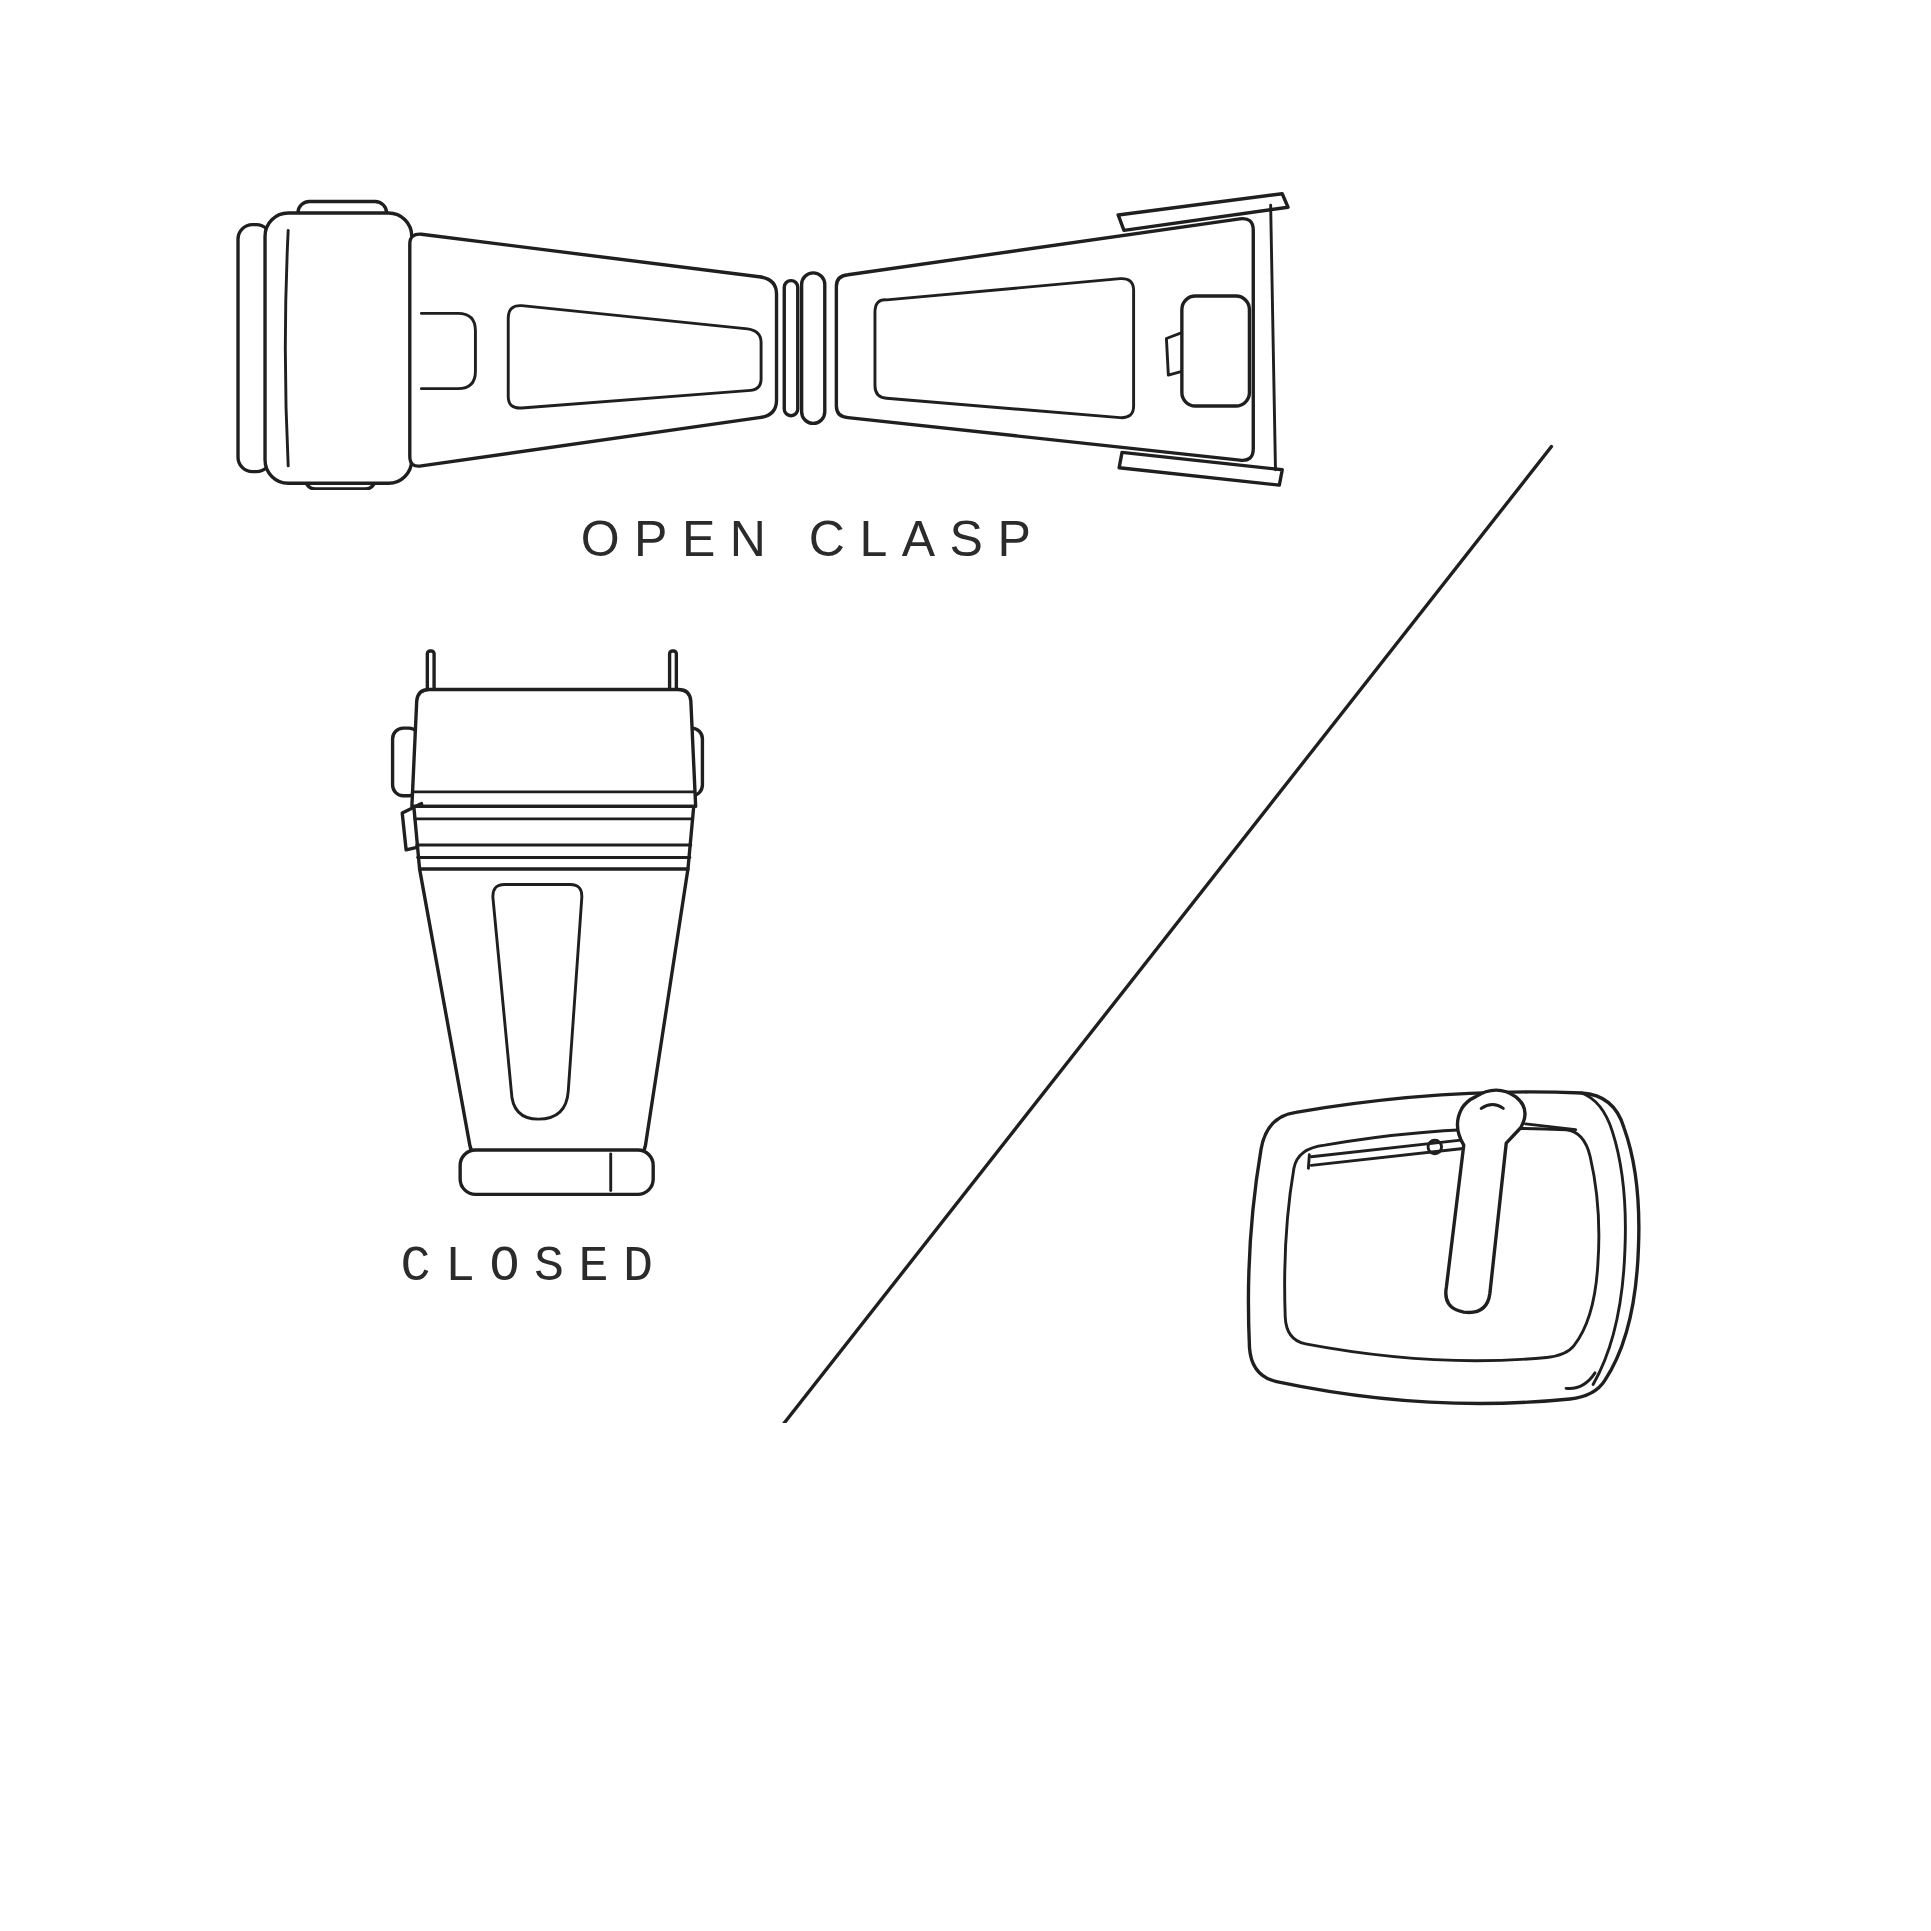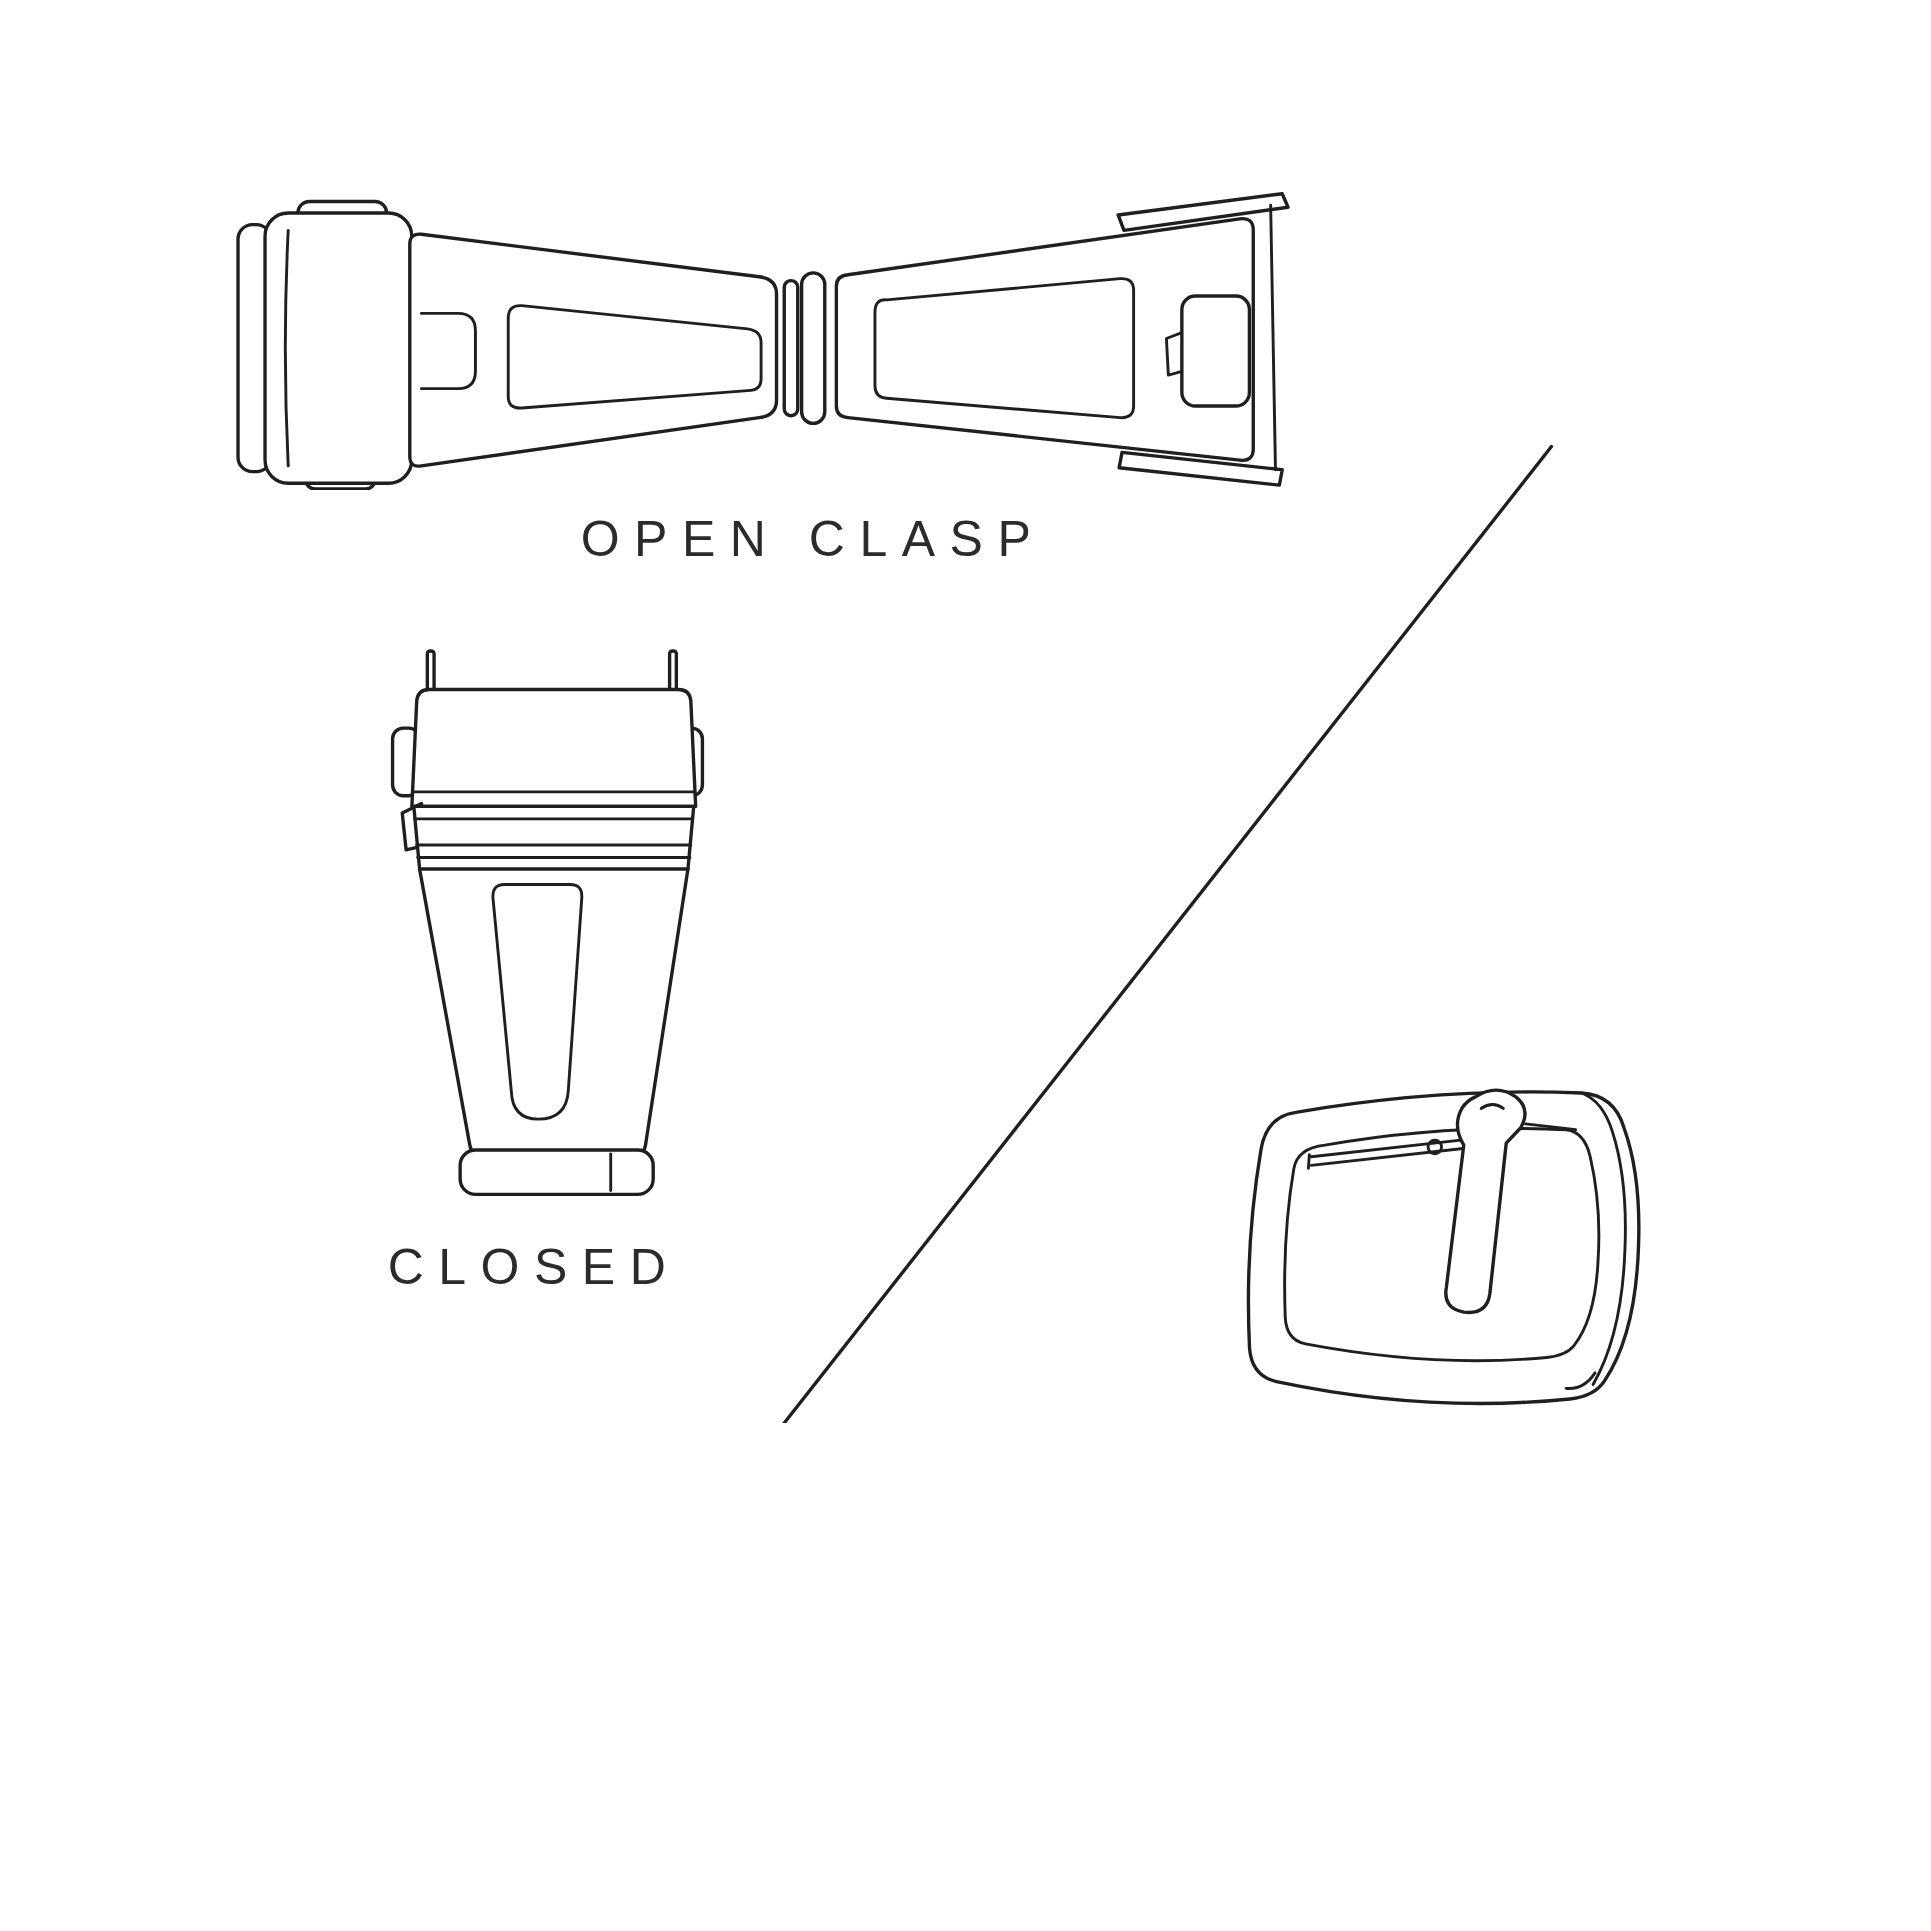--- a/index.html
+++ b/index.html
@@ -87,21 +87,21 @@
       <path class="thin" d="M 38,218 L 320,218"></path>
     </g>
     <g>
       <path class="fw" d="M 40,230 L 318,230 L 274,516 Q 272,528 260,528 L 106,528 Q 94,528 92,516 Z"></path>
       <path class="thin" d="M 128,246 L 196,246 Q 209,246 208,260 L 194,460 Q 192,489 163,489 Q 136,489 135,460 L 116,260 Q 115,246 128,246 Z"></path>
       <rect class="fw" x="82" y="521" width="200" height="46" rx="16"></rect>
       <path class="thin" d="M 238,525 L 238,563"></path>
     </g>
   </svg>
 
-  <div class="caption" style="left:534px;top:1238px;">CLOSED</div>
+  <div class="caption" style="left:534px;top:1238px;font-family:Liberation Mono, monospace;">CLOSED</div>
 
   <svg class="illus" style="left:734px;top:434px;" width="830" height="1052" viewBox="0 0 860 1090">
     <line class="ln" x1="847" y1="13" x2="11" y2="1077"></line>
   </svg>
 
   <svg class="illus" style="left:1236px;top:1062px;" width="415" height="367" viewBox="0 0 430 380">
     <g>
       <path class="fw" d="M 62,52 Q 215,26 358,32 Q 392,34 402,68 Q 420,118 417,192 Q 414,282 382,330 Q 372,346 346,349 Q 198,364 42,331 Q 16,325 14,296 Q 9,190 26,90 Q 32,56 62,52 Z"></path>
       <path class="thin" d="M 92,86 Q 218,64 342,70 Q 361,72 367,98 Q 379,150 375,208 Q 372,266 350,294 Q 342,304 322,306 Q 204,317 72,292 Q 52,288 51,264 Q 48,180 60,110 Q 64,89 92,86 Z"></path>
       <path class="thin" d="M 358,32 Q 380,40 390,72 Q 406,122 403,194 Q 400,282 370,334"></path>

